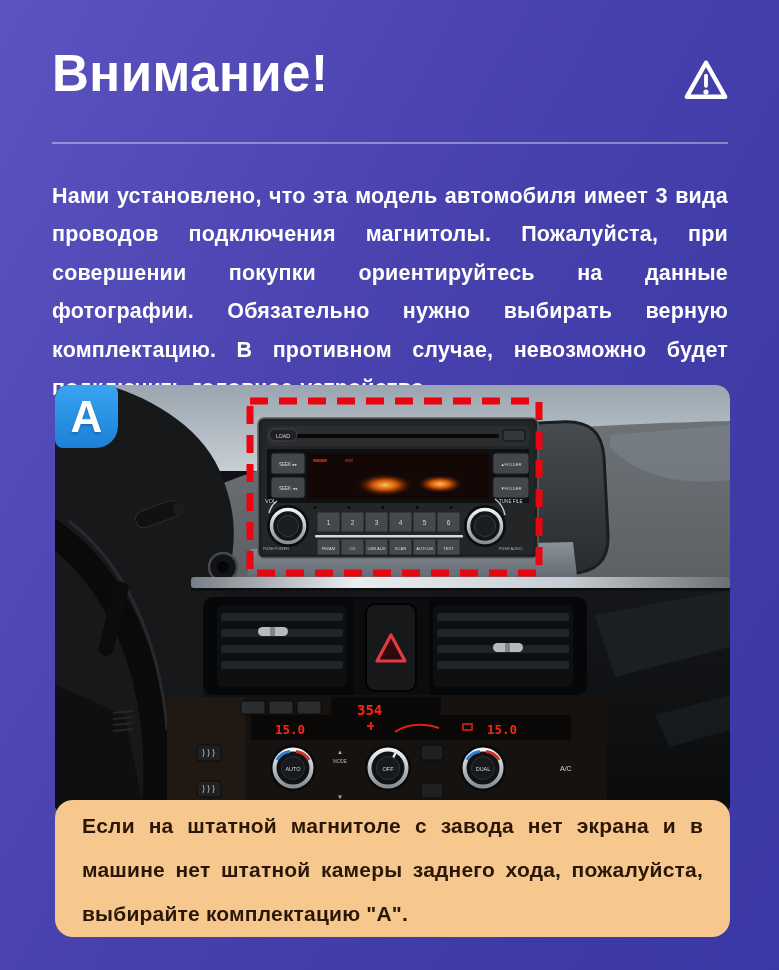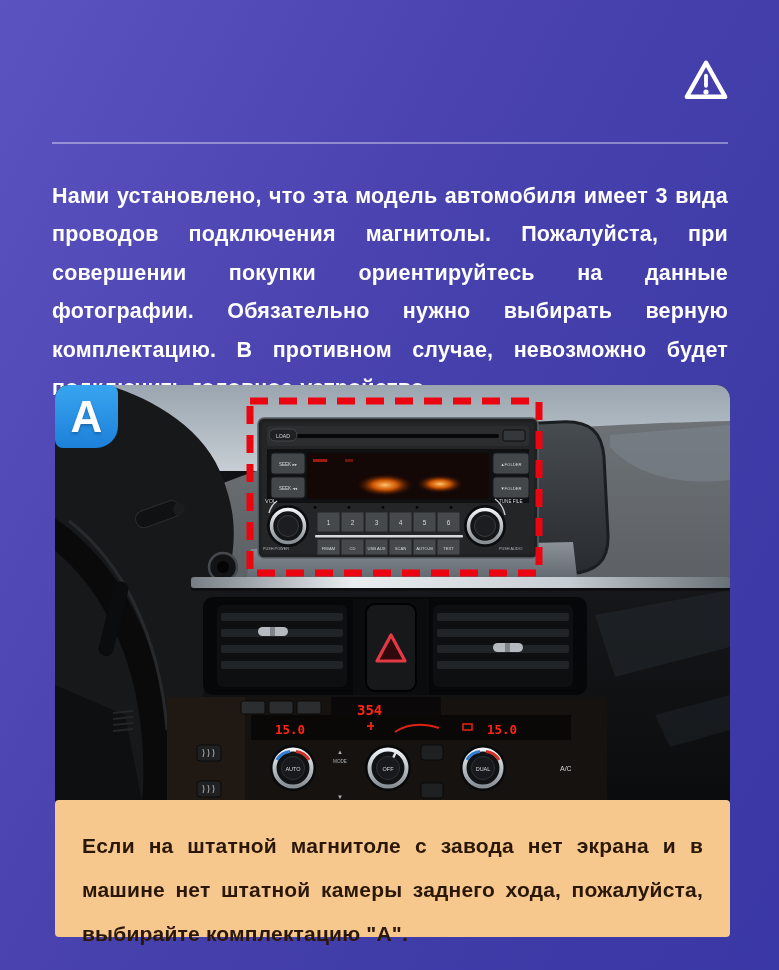--- a/index.html
+++ b/index.html
@@ -27,36 +27,37 @@
   .badge{
     position:absolute;left:0;top:0;width:63px;height:63px;z-index:3;
     background:linear-gradient(180deg,#38a5f0 0%,#1d80d9 100%);
     border-radius:12px 8px 22px 8px;
     display:flex;align-items:center;justify-content:center;
     color:#ffffff;font-size:44px;font-weight:bold;
     text-shadow:0 2px 3px rgba(0,40,90,0.35);
   }
   .note{
     position:absolute;left:55px;top:800px;width:675px;height:137px;z-index:5;
-    background:#f6c88d;border-radius:4px;box-sizing:border-box;
-    padding:24px 27px 0 27px;
+    background:#f6c88d;border-radius:18px;box-sizing:border-box;
+    padding:4px 27px 0 27px;
   }
   .note p{
     margin:0;color:#2b1708;font-size:21px;font-weight:700;
     line-height:44px;text-align:justify;letter-spacing:0.2px;
   }
   .svg-label{font-family:"Liberation Sans",sans-serif;fill:#d4d7d9;}
   .svg-label-dim{font-family:"Liberation Sans",sans-serif;fill:#aeb2b5;}
   .led{font-family:"DejaVu Sans Mono",monospace;fill:#ff2416;font-weight:bold;}
 </style>
 </head>
 <body>
 
 <div class="page">
 
+  <h1 class="title">Внимание!</h1>
 
   <svg class="warn-icon" viewBox="0 0 48 46">
     <path d="M24 5 L44 40.5 H4 Z" fill="none" stroke="#ffffff" stroke-width="4.6" stroke-linejoin="round"></path>
     <line x1="24" y1="18.5" x2="24" y2="29" stroke="#ffffff" stroke-width="4" stroke-linecap="round"></line>
     <circle cx="24" cy="35.5" r="2.7" fill="#ffffff"></circle>
   </svg>
 
   <div class="divider"></div>
 
   <p class="intro">Нами установлено, что эта модель автомобиля имеет 3 вида проводов подключения магнитолы. Пожалуйста, при совершении покупки ориентируйтесь на данные фотографии. Обязательно нужно выбирать верную комплектацию. В противном случае, невозможно будет подключить головное устройство.</p>

